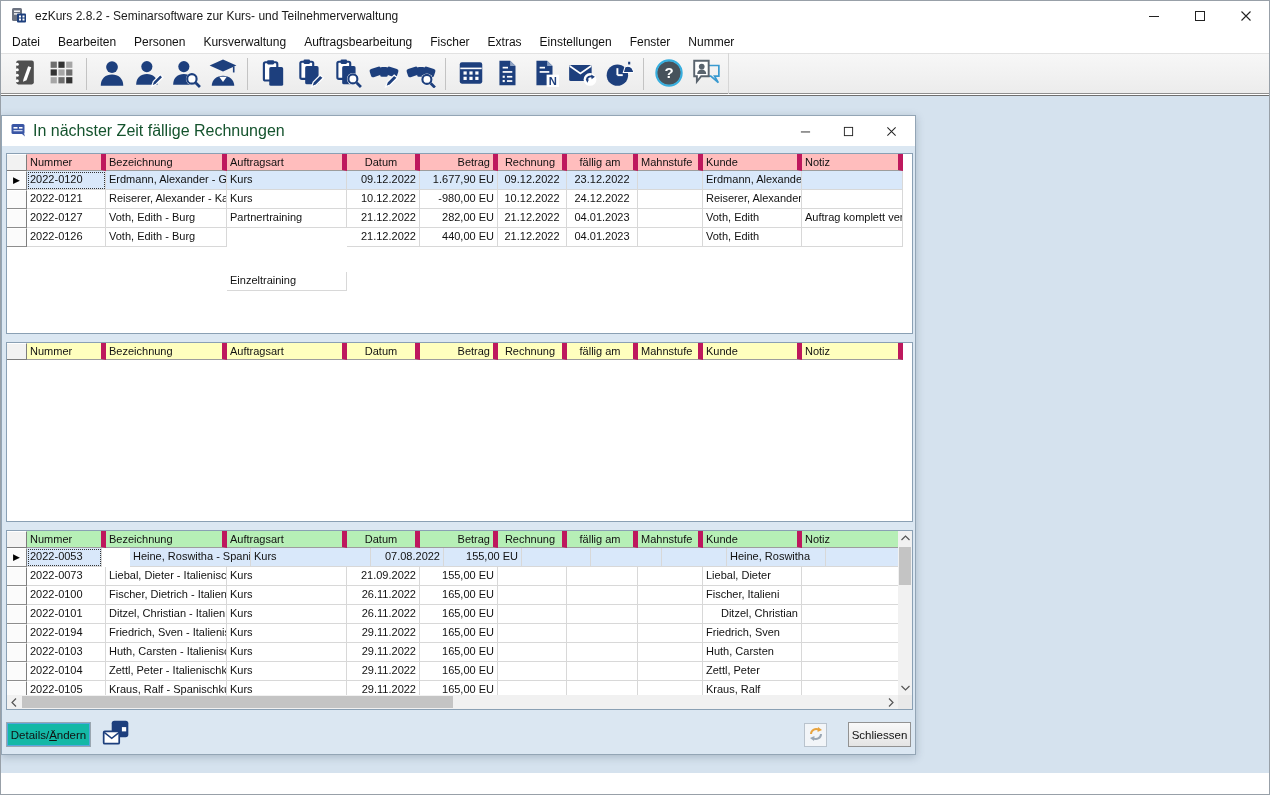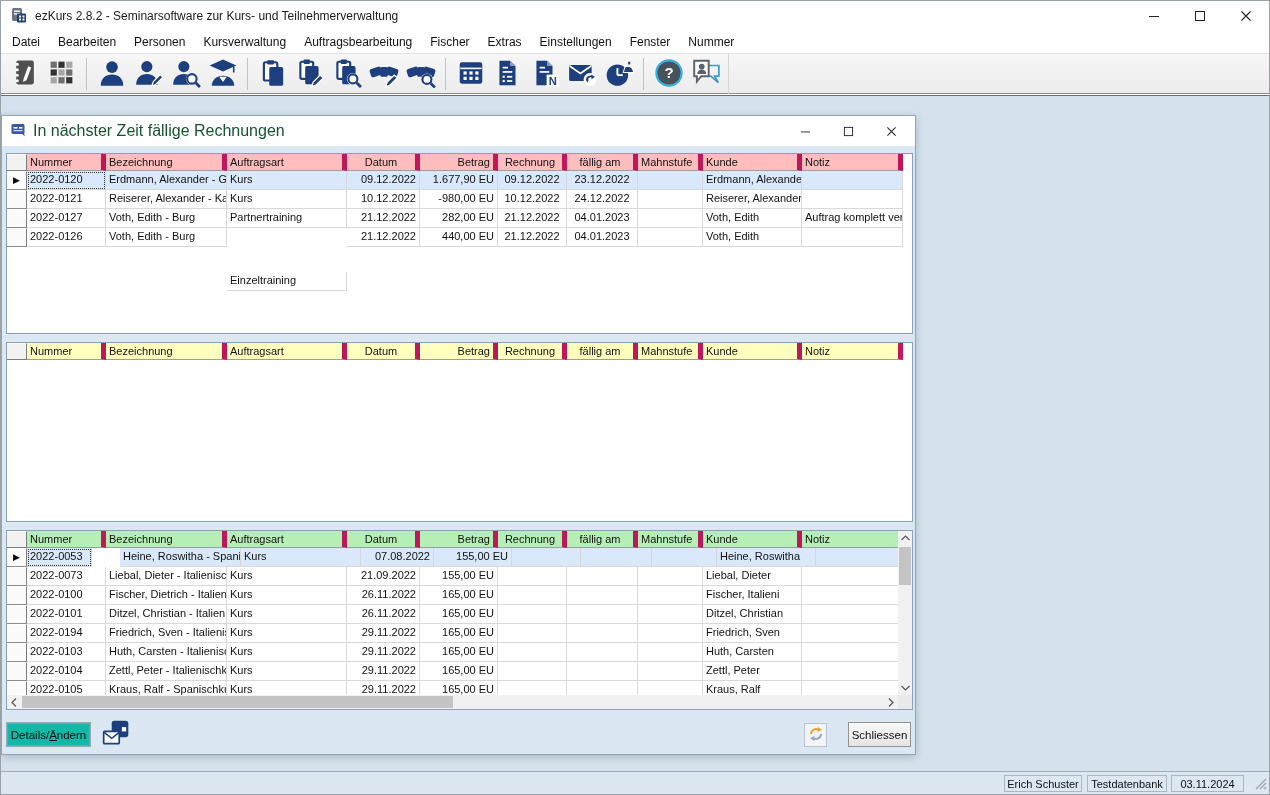--- a/index.html
+++ b/index.html
@@ -468,21 +468,21 @@
               <div class="gcell hcell" style="width: 69px; text-align: center; background: rgb(182, 239, 182);">Rechnung</div>
               <div class="gcell hcell" style="width: 71px; text-align: center; background: rgb(182, 239, 182);">fällig am</div>
               <div class="gcell hcell" style="width: 65px; text-align: left; background: rgb(182, 239, 182);">Mahnstufe</div>
               <div class="gcell hcell" style="width: 99px; text-align: left; background: rgb(182, 239, 182);">Kunde</div>
               <div class="gcell hcell" style="width: 101px; text-align: left; background: rgb(182, 239, 182);">Notiz</div>
             </div>
             <div class="grow">
               <div class="gcell gsel">
                 <div class="arrow">▶</div>
               </div>
-              <div class="gcell dcell selrow focuscell" style="width: 65px; text-align: left;">2022-0053</div>
+              <div class="gcell dcell selrow focuscell" style="width: 75px; text-align: left;">2022-0053</div>
               <div class="gcell dcell selrow" style="width: 121px; text-align: left; margin-left: 28px;">Heine, Roswitha - Spani</div>
               <div class="gcell dcell selrow" style="width: 120px; text-align: left;">Kurs</div>
               <div class="gcell dcell selrow" style="width: 73px; text-align: right;">07.08.2022</div>
               <div class="gcell dcell selrow" style="width: 78px; text-align: right;">155,00 EU</div>
               <div class="gcell dcell selrow" style="width: 69px; text-align: center;"></div>
               <div class="gcell dcell selrow" style="width: 71px; text-align: center;"></div>
               <div class="gcell dcell selrow" style="width: 65px; text-align: left;"></div>
               <div class="gcell dcell selrow" style="width: 99px; text-align: left;">Heine, Roswitha</div>
               <div class="gcell dcell selrow" style="width: 101px; text-align: left;"></div>
             </div>
@@ -515,21 +515,21 @@
             <div class="grow">
               <div class="gcell gsel"></div>
               <div class="gcell dcell" style="width: 79px; text-align: left;">2022-0101</div>
               <div class="gcell dcell" style="width: 121px; text-align: left;">Ditzel, Christian - Italienis</div>
               <div class="gcell dcell" style="width: 120px; text-align: left;">Kurs</div>
               <div class="gcell dcell" style="width: 73px; text-align: right;">26.11.2022</div>
               <div class="gcell dcell" style="width: 78px; text-align: right;">165,00 EU</div>
               <div class="gcell dcell" style="width: 69px; text-align: center;"></div>
               <div class="gcell dcell" style="width: 71px; text-align: center;"></div>
               <div class="gcell dcell" style="width: 65px; text-align: left;"></div>
-              <div class="gcell dcell" style="width: 99px; text-align: left;">Ditzel, Christian</div>
+              <div class="gcell dcell" style="width: 99px; text-align: right;">Ditzel, Christian</div>
               <div class="gcell dcell" style="width: 101px; text-align: left;"></div>
             </div>
             <div class="grow">
               <div class="gcell gsel"></div>
               <div class="gcell dcell" style="width: 79px; text-align: left;">2022-0194</div>
               <div class="gcell dcell" style="width: 121px; text-align: left;">Friedrich, Sven - Italienis</div>
               <div class="gcell dcell" style="width: 120px; text-align: left;">Kurs</div>
               <div class="gcell dcell" style="width: 73px; text-align: right;">29.11.2022</div>
               <div class="gcell dcell" style="width: 78px; text-align: right;">165,00 EU</div>
               <div class="gcell dcell" style="width: 69px; text-align: center;"></div>
@@ -629,27 +629,13 @@
           <polygon points="10,1 14,4 9.5,6" fill="#e8a33d"></polygon>
           <path d="M13 8a5 5 0 0 1-8 4" fill="none" stroke="#9aa7b4" stroke-width="2"></path>
           <polygon points="6,15 2,12 6.5,10" fill="#9aa7b4"></polygon>
             </svg>
         </span>
       </button>
       <button class="btn btn-close">Schliessen</button>
     </div>
   </div>
 
-  <div class="statusbar">
-    <div class="spanel sp-user">Erich Schuster</div>
-    <div class="spanel sp-db">Testdatenbank</div>
-    <div class="spanel sp-date">03.11.2024</div>
-    <span class="grip">
-      <svg width="14" height="14" viewBox="0 0 14 14">
-          <g stroke="#9aa6b2" stroke-width="1.3">
-            <line x1="13" y1="3" x2="3" y2="13"></line>
-            <line x1="13" y1="7" x2="7" y2="13"></line>
-            <line x1="13" y1="11" x2="11" y2="13"></line>
-          </g>
-        </svg>
-    </span>
-  </div>
 </div>
 
 </body></html>

